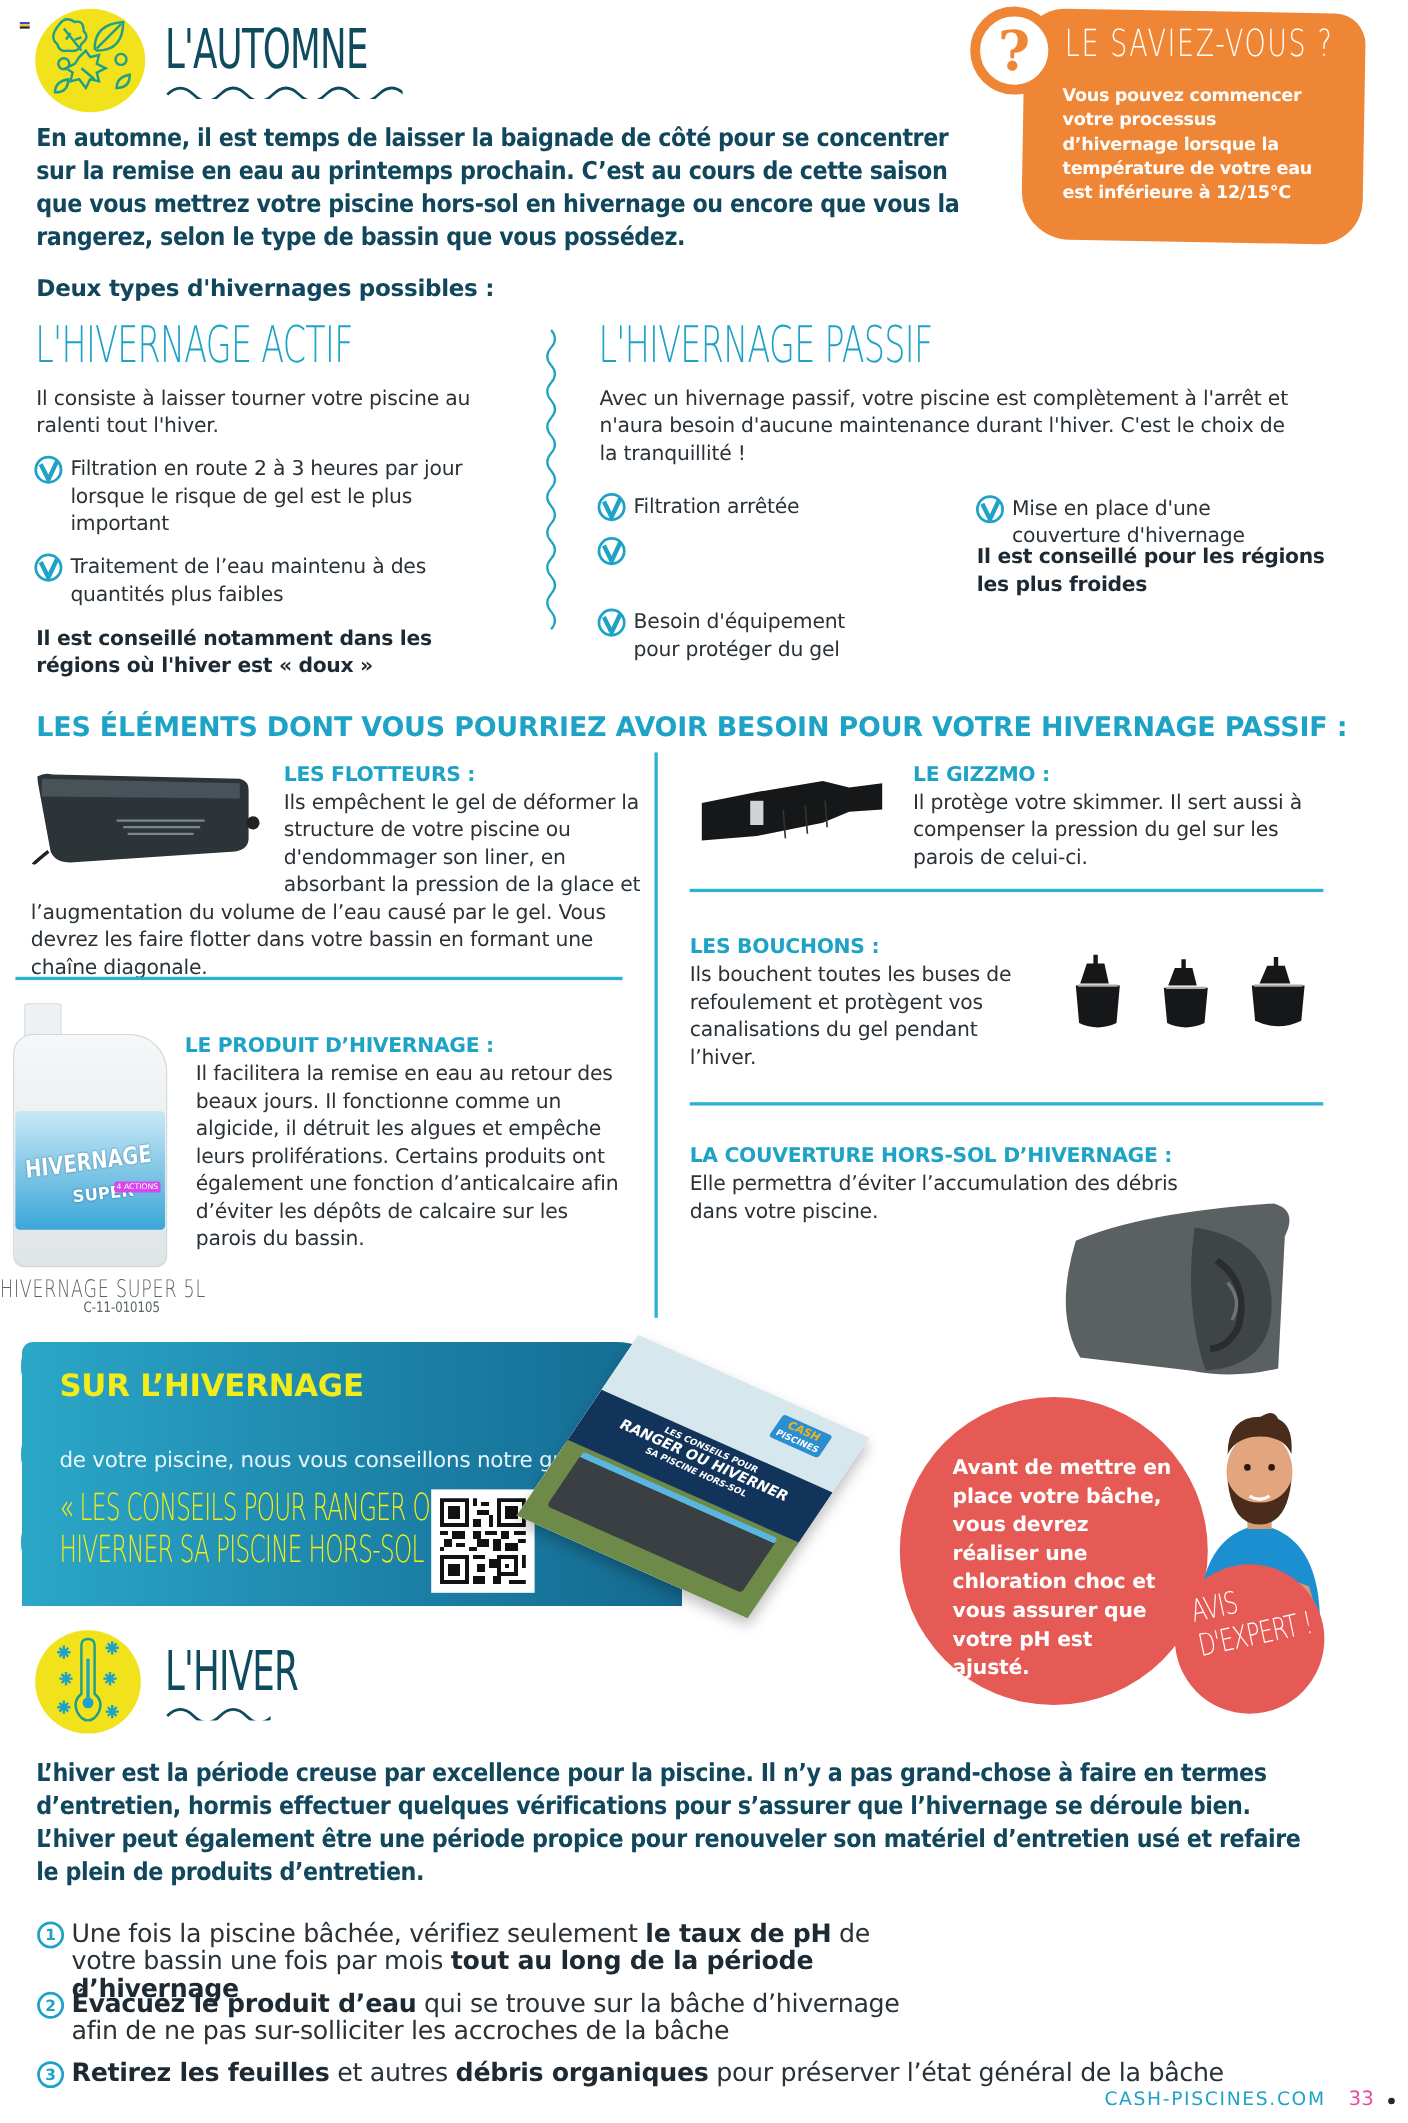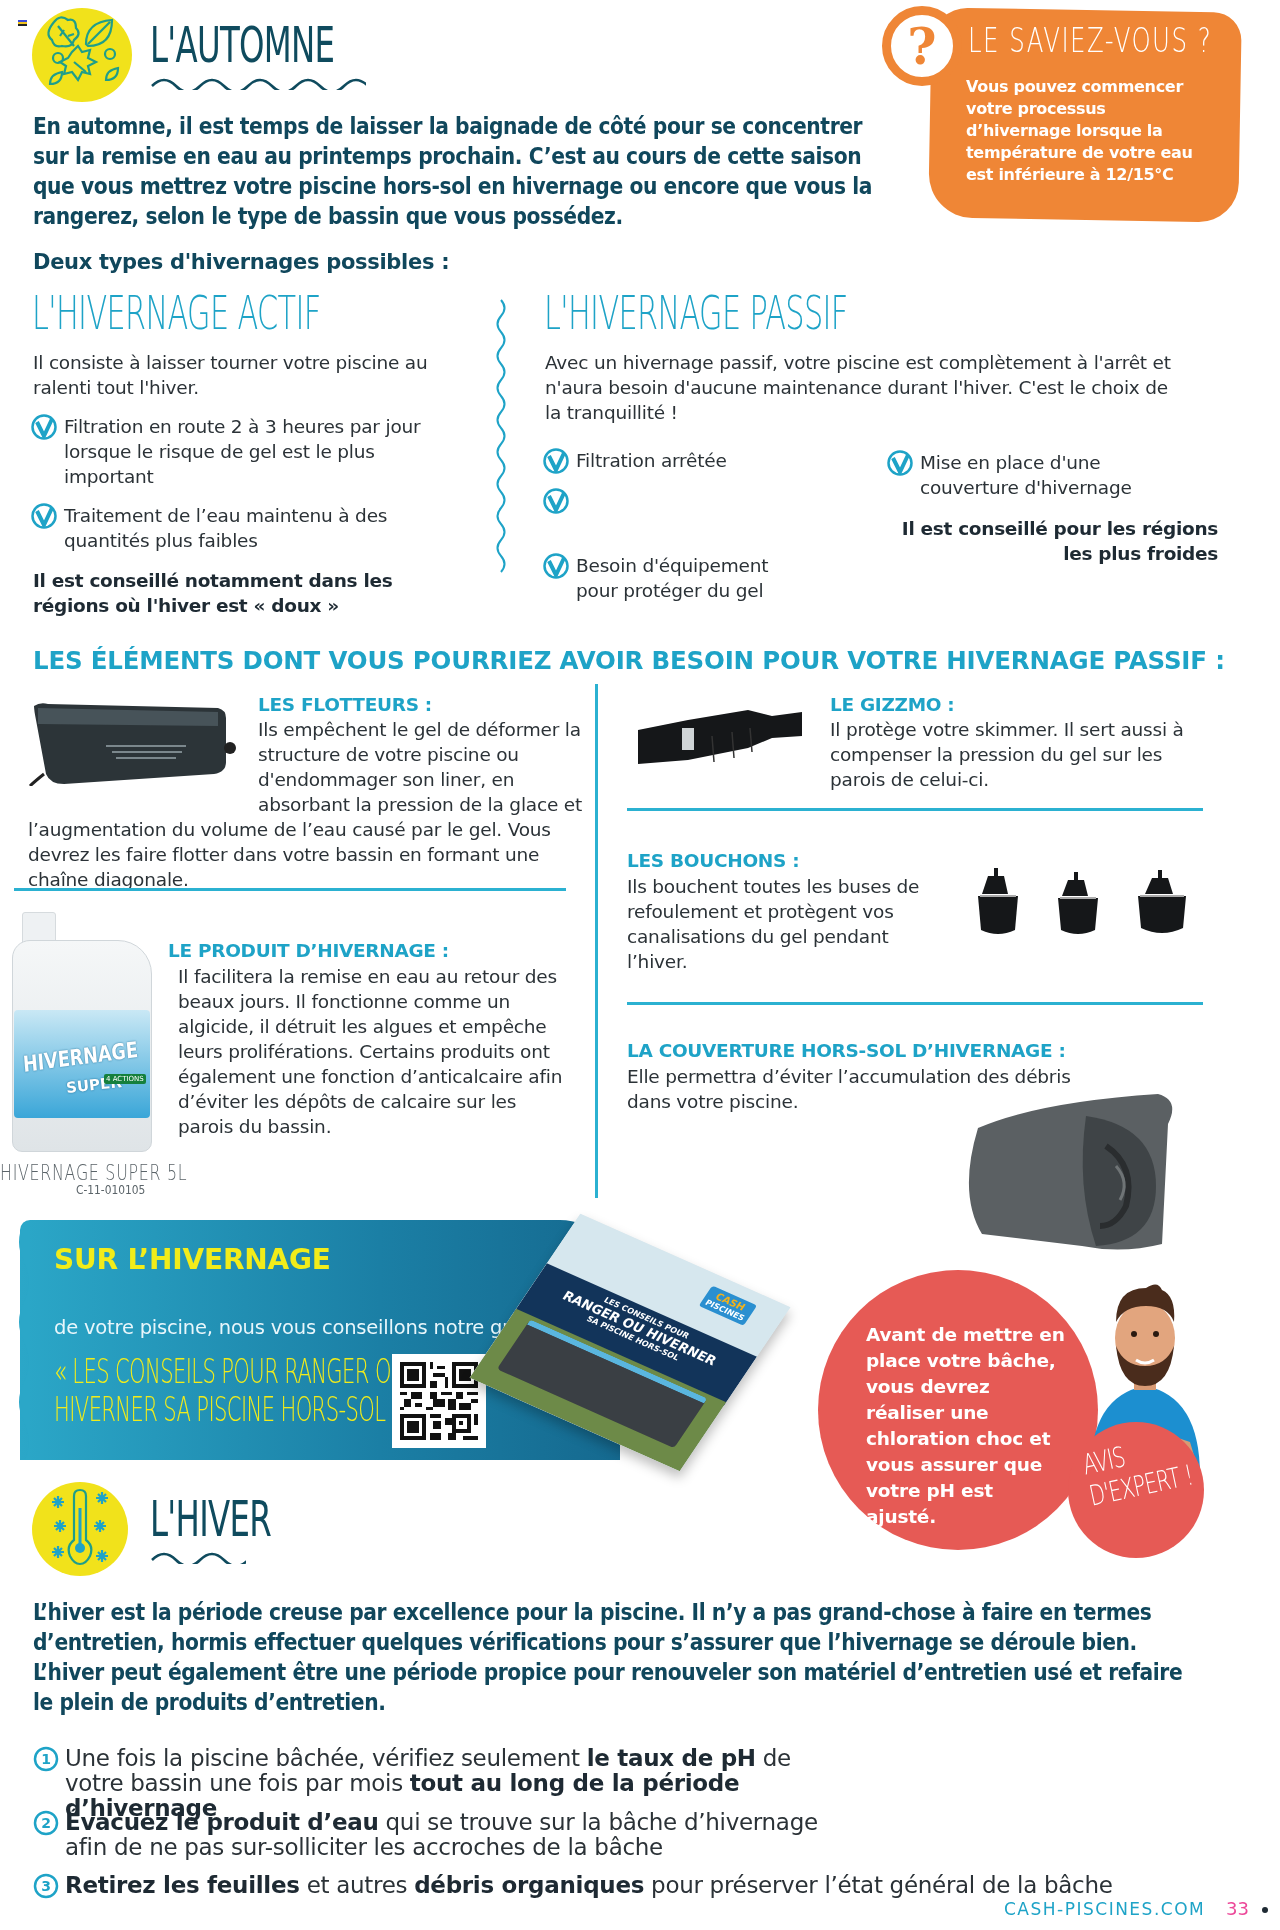--- a/index.html
+++ b/index.html
@@ -147,21 +147,21 @@
     </svg>
   <span class="body-text" style="width:210px;">Besoin d'équipement pour protéger du gel</span>
 </div>
 <div class="abs check" style="left:886px;top:450px;width:320px;">
   <svg class="check-icon" viewBox="0 0 28 28">
       <circle cx="14" cy="14" r="11.5" fill="none" stroke="#1ea3c7" stroke-width="2.5"></circle>
       <path d="M7 9 l7 14 l8 -17" fill="none" stroke="#1ea3c7" stroke-width="4" stroke-linejoin="round"></path>
     </svg>
   <span class="body-text" style="width:230px;">Mise en place d'une couverture d'hivernage</span>
 </div>
-<div class="abs bold-text" style="left:888px;top:516px;width:330px;text-align:right;">Il est conseillé pour les régions les plus froides</div>
+<div class="abs bold-text" style="left:888px;top:494px;width:330px;">Il est conseillé pour les régions les plus froides</div>
 
 <div class="abs sec-head" style="left:33px;top:646px;">LES ÉLÉMENTS DONT VOUS POURRIEZ AVOIR BESOIN POUR VOTRE HIVERNAGE PASSIF :</div>
 
 <div class="abs vrule" style="left:595px;top:684px;height:514px;"></div>
 
 <div class="abs" style="left:26px;top:700px;width:222px;height:86px;">
   <svg width="222" height="86" viewBox="0 0 222 86">
     <path d="M8 6 q6 -4 14 -2 l170 4 q8 2 8 10 v44 q0 10 -12 12 l-150 10 q-14 0 -18 -10 l-10 -54 q-2 -10 -2 -14z" fill="#2c3438"></path>
     <path d="M12 8 l180 4 v14 l-180 -2z" fill="#475359"></path>
     <path d="M80 46 h80 M86 52 h70 M90 58 h60" stroke="#7b878c" stroke-width="2"></path>
@@ -174,21 +174,21 @@
   <span style="float:left;width:230px;height:76px;"></span><span>Ils empêchent le gel de déformer la structure de votre piscine ou d'endommager son liner, en absorbant la pression de la glace et l’augmentation du volume de l’eau causé par le gel. Vous devrez les faire flotter dans votre bassin en formant une chaîne diagonale.</span>
 </div>
 <div class="abs rule" style="left:14px;top:888px;width:552px;"></div>
 
 <div class="abs" style="left:8px;top:912px;width:148px;height:240px;">
   <div style="position:absolute;left:14px;top:0;width:34px;height:34px;background:#eef1f3;border:1px solid #d6dbde;border-radius:3px;"></div>
   <div style="position:absolute;left:4px;top:28px;width:140px;height:212px;background:linear-gradient(180deg,#f5f7f8,#dfe4e7);border-radius:18px 34px 10px 10px;border:1px solid #d0d6da;"></div>
   <div style="position:absolute;left:6px;top:98px;width:136px;height:108px;background:linear-gradient(180deg,#c9e8f5,#3aa6d8);border-radius:4px;"></div>
   <div style="position:absolute;left:14px;top:140px;color:#fff;font-weight:700;font-size:22px;transform:scaleX(0.8) rotate(-6deg);transform-origin:left top;text-shadow:0 0 2px #16638c;">HIVERNAGE</div>
   <div style="position:absolute;left:58px;top:164px;color:#fff;font-weight:700;font-size:15px;transform:rotate(-6deg);text-shadow:0 0 2px #16638c;">SUPER</div>
-  <div style="position:absolute;left:96px;top:162px;color:#fff;font-size:7px;background:#15803d;padding:1px 2px;border-radius:2px;">4 ACTIONS</div>
+  <div style="position:absolute;left:96px;top:162px;color:#fff;font-size:7px;background:#d946ef;padding:1px 2px;border-radius:2px;">4 ACTIONS</div>
 </div>
 <div class="abs hand" style="left:0;top:1160px;color:#5b6469;font-size:22px;white-space:nowrap;transform:scaleX(0.72);transform-origin:left top;letter-spacing:1px;">HIVERNAGE SUPER 5L</div>
 <div class="abs" style="left:76px;top:1182px;color:#5b6469;font-size:13px;transform:scaleX(0.82);transform-origin:left top;">C-11-010105</div>
 
 <div class="abs item-head" style="left:168px;top:940px;">LE PRODUIT D’HIVERNAGE :</div>
 <div class="abs body-text" style="left:178px;top:964px;width:390px;">Il facilitera la remise en eau au retour des beaux jours. Il fonctionne comme un algicide, il détruit les algues et empêche leurs proliférations. Certains produits ont également une fonction d’anticalcaire afin d’éviter les dépôts de calcaire sur les parois du bassin.</div>
 
 <div class="abs" style="left:632px;top:706px;width:180px;height:62px;">
   <svg width="180" height="62" viewBox="0 0 180 62">
     <path d="M6 24 l50 -10 l60 -10 l24 6 l30 -4 v24 l-30 2 l-24 10 l-60 12 l-50 4z" fill="#151719"></path>

